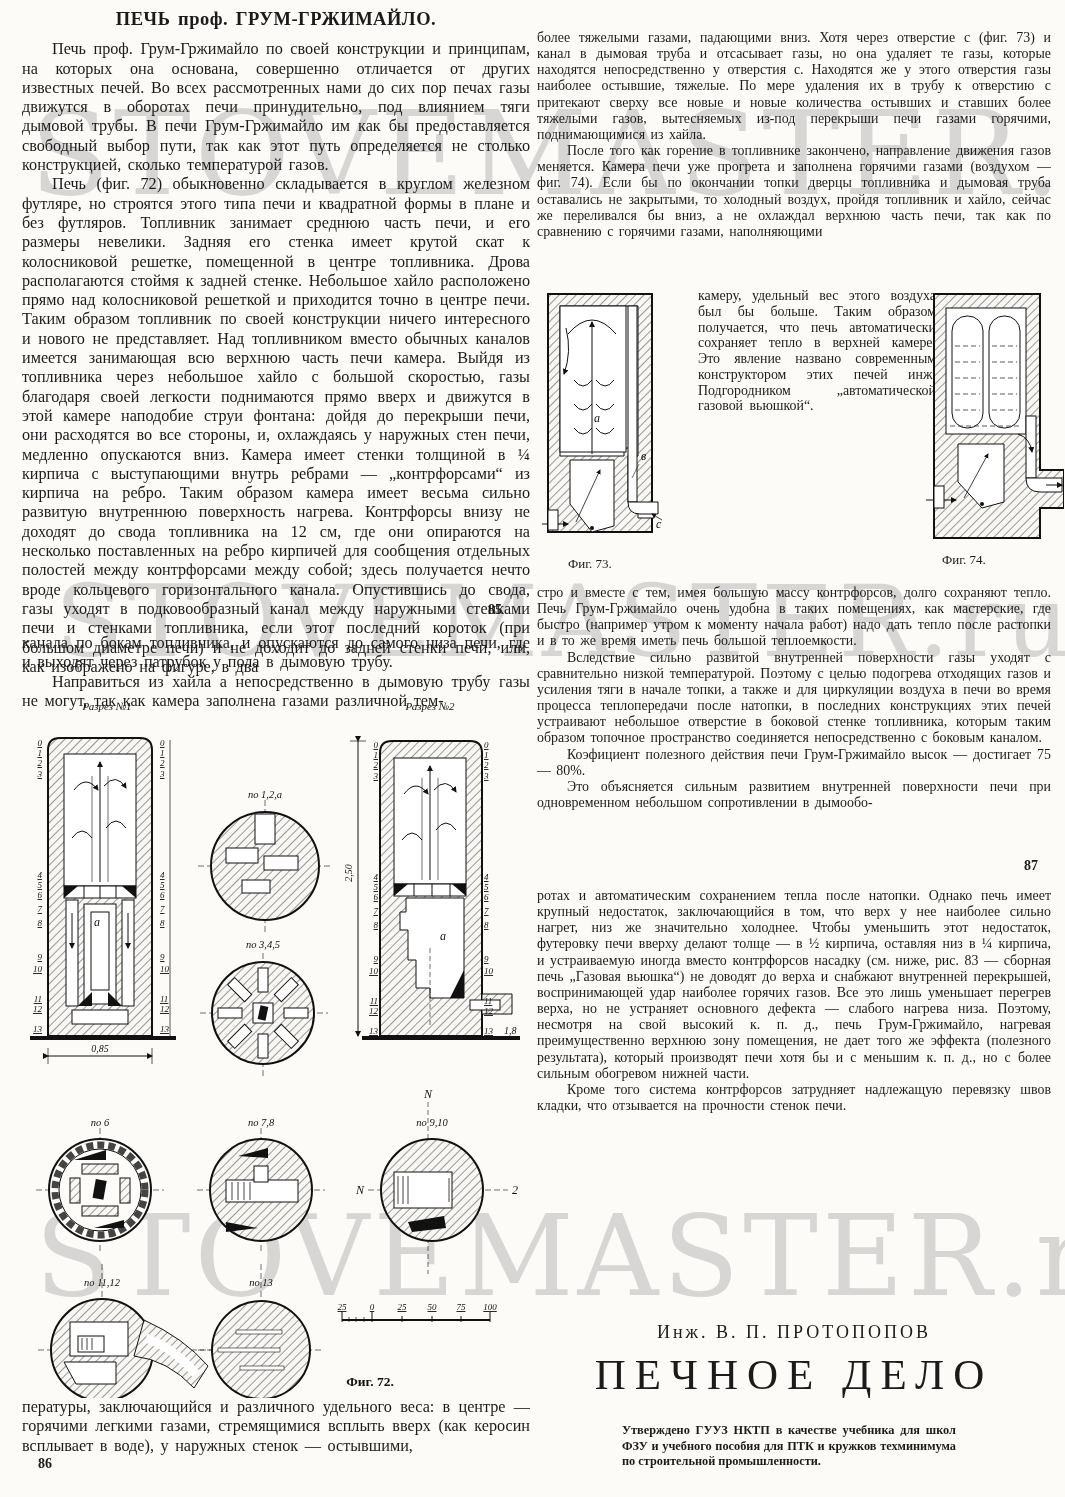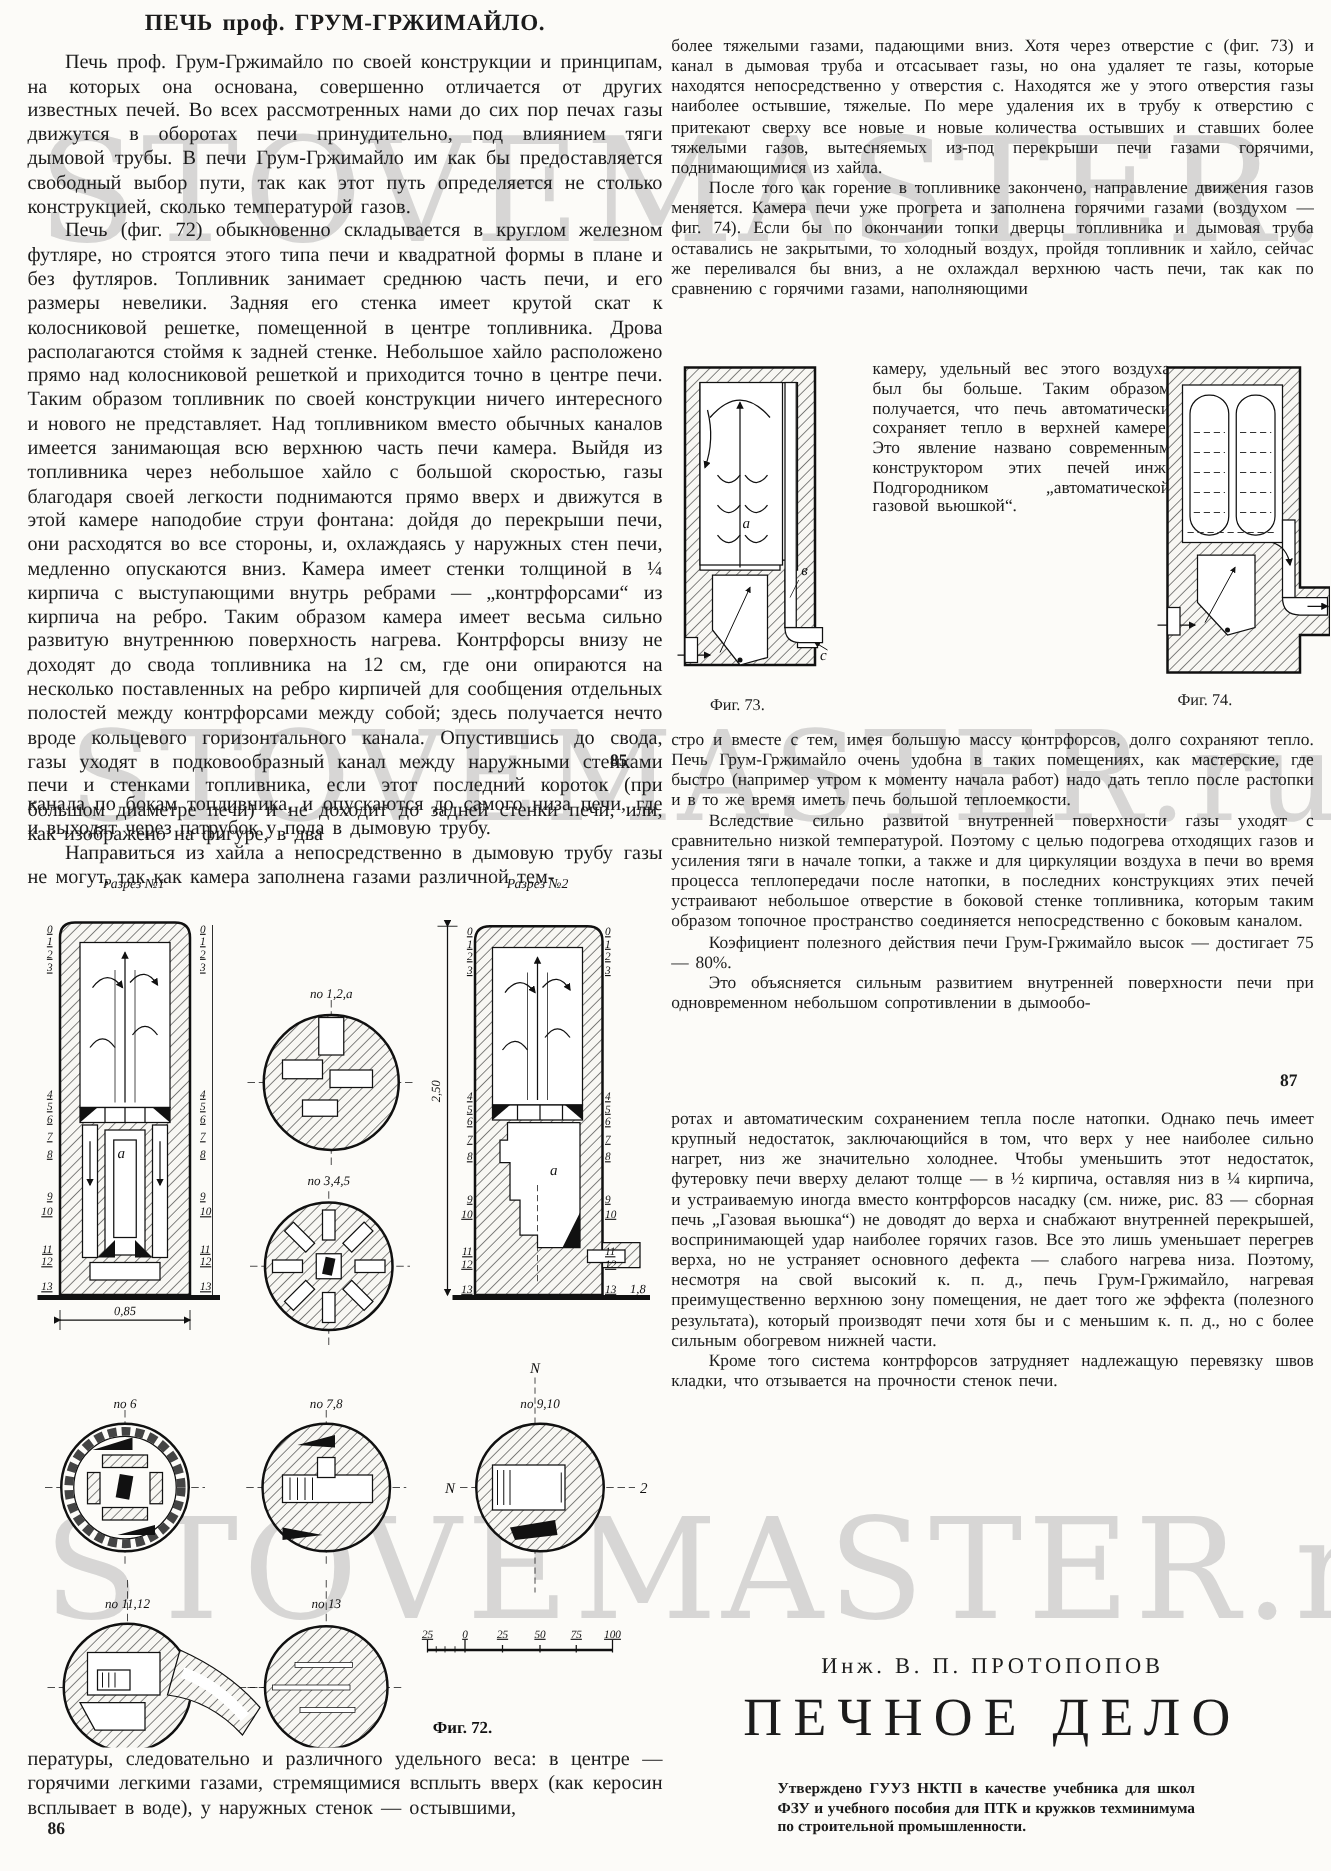--- a/index.html
+++ b/index.html
@@ -304,21 +304,21 @@
       <text class="lvl" x="360" y="612" text-anchor="middle">0</text>
       <text class="lvl" x="390" y="612" text-anchor="middle">25</text>
       <text class="lvl" x="420" y="612" text-anchor="middle">50</text>
       <text class="lvl" x="449" y="612" text-anchor="middle">75</text>
       <text class="lvl" x="478" y="612" text-anchor="middle">100</text>
     </g>
     <text class="cap" x="358" y="688" text-anchor="middle">Фиг. 72.</text>
   </svg>
 
   <div class="col lc" style="left:22px;top:1398px;width:508px;">
-    <p>пературы, следовательно и различного удельного веса: в центре — горячими легкими газами, стремящимися всплыть вверх (как керосин всплывает в воде), у наружных стенок — остывшими,</p>
+    <p>пературы, заключающийся и различного удельного веса: в центре — горячими легкими газами, стремящимися всплыть вверх (как керосин всплывает в воде), у наружных стенок — остывшими,</p>
   </div>
   <div class="pageno" style="left:38px;top:1456px;">86</div>
 
   <div class="col rc" style="left:537px;top:30px;width:514px;">
     <p>более тяжелыми газами, падающими вниз. Хотя через отверстие с (фиг. 73) и канал в дымовая труба и отсасывает газы, но она удаляет те газы, которые находятся непосредственно у отверстия с. Находятся же у этого отверстия газы наиболее остывшие, тяжелые. По мере удаления их в трубу к отверстию с притекают сверху все новые и новые количества остывших и ставших более тяжелыми газов, вытесняемых из-под перекрыши печи газами горячими, поднимающимися из хайла.</p>
     <p class="ind">После того как горение в топливнике закончено, направление движения газов меняется. Камера печи уже прогрета и заполнена горячими газами (воздухом — фиг. 74). Если бы по окончании топки дверцы топливника и дымовая труба оставались не закрытыми, то холодный воздух, пройдя топливник и хайло, сейчас же переливался бы вниз, а не охлаждал верхнюю часть печи, так как по сравнению с горячими газами, наполняющими</p>
   </div>
 
   <svg style="left:540px;top:288px;" width="124" height="264" viewBox="0 0 124 264">
     <defs>

